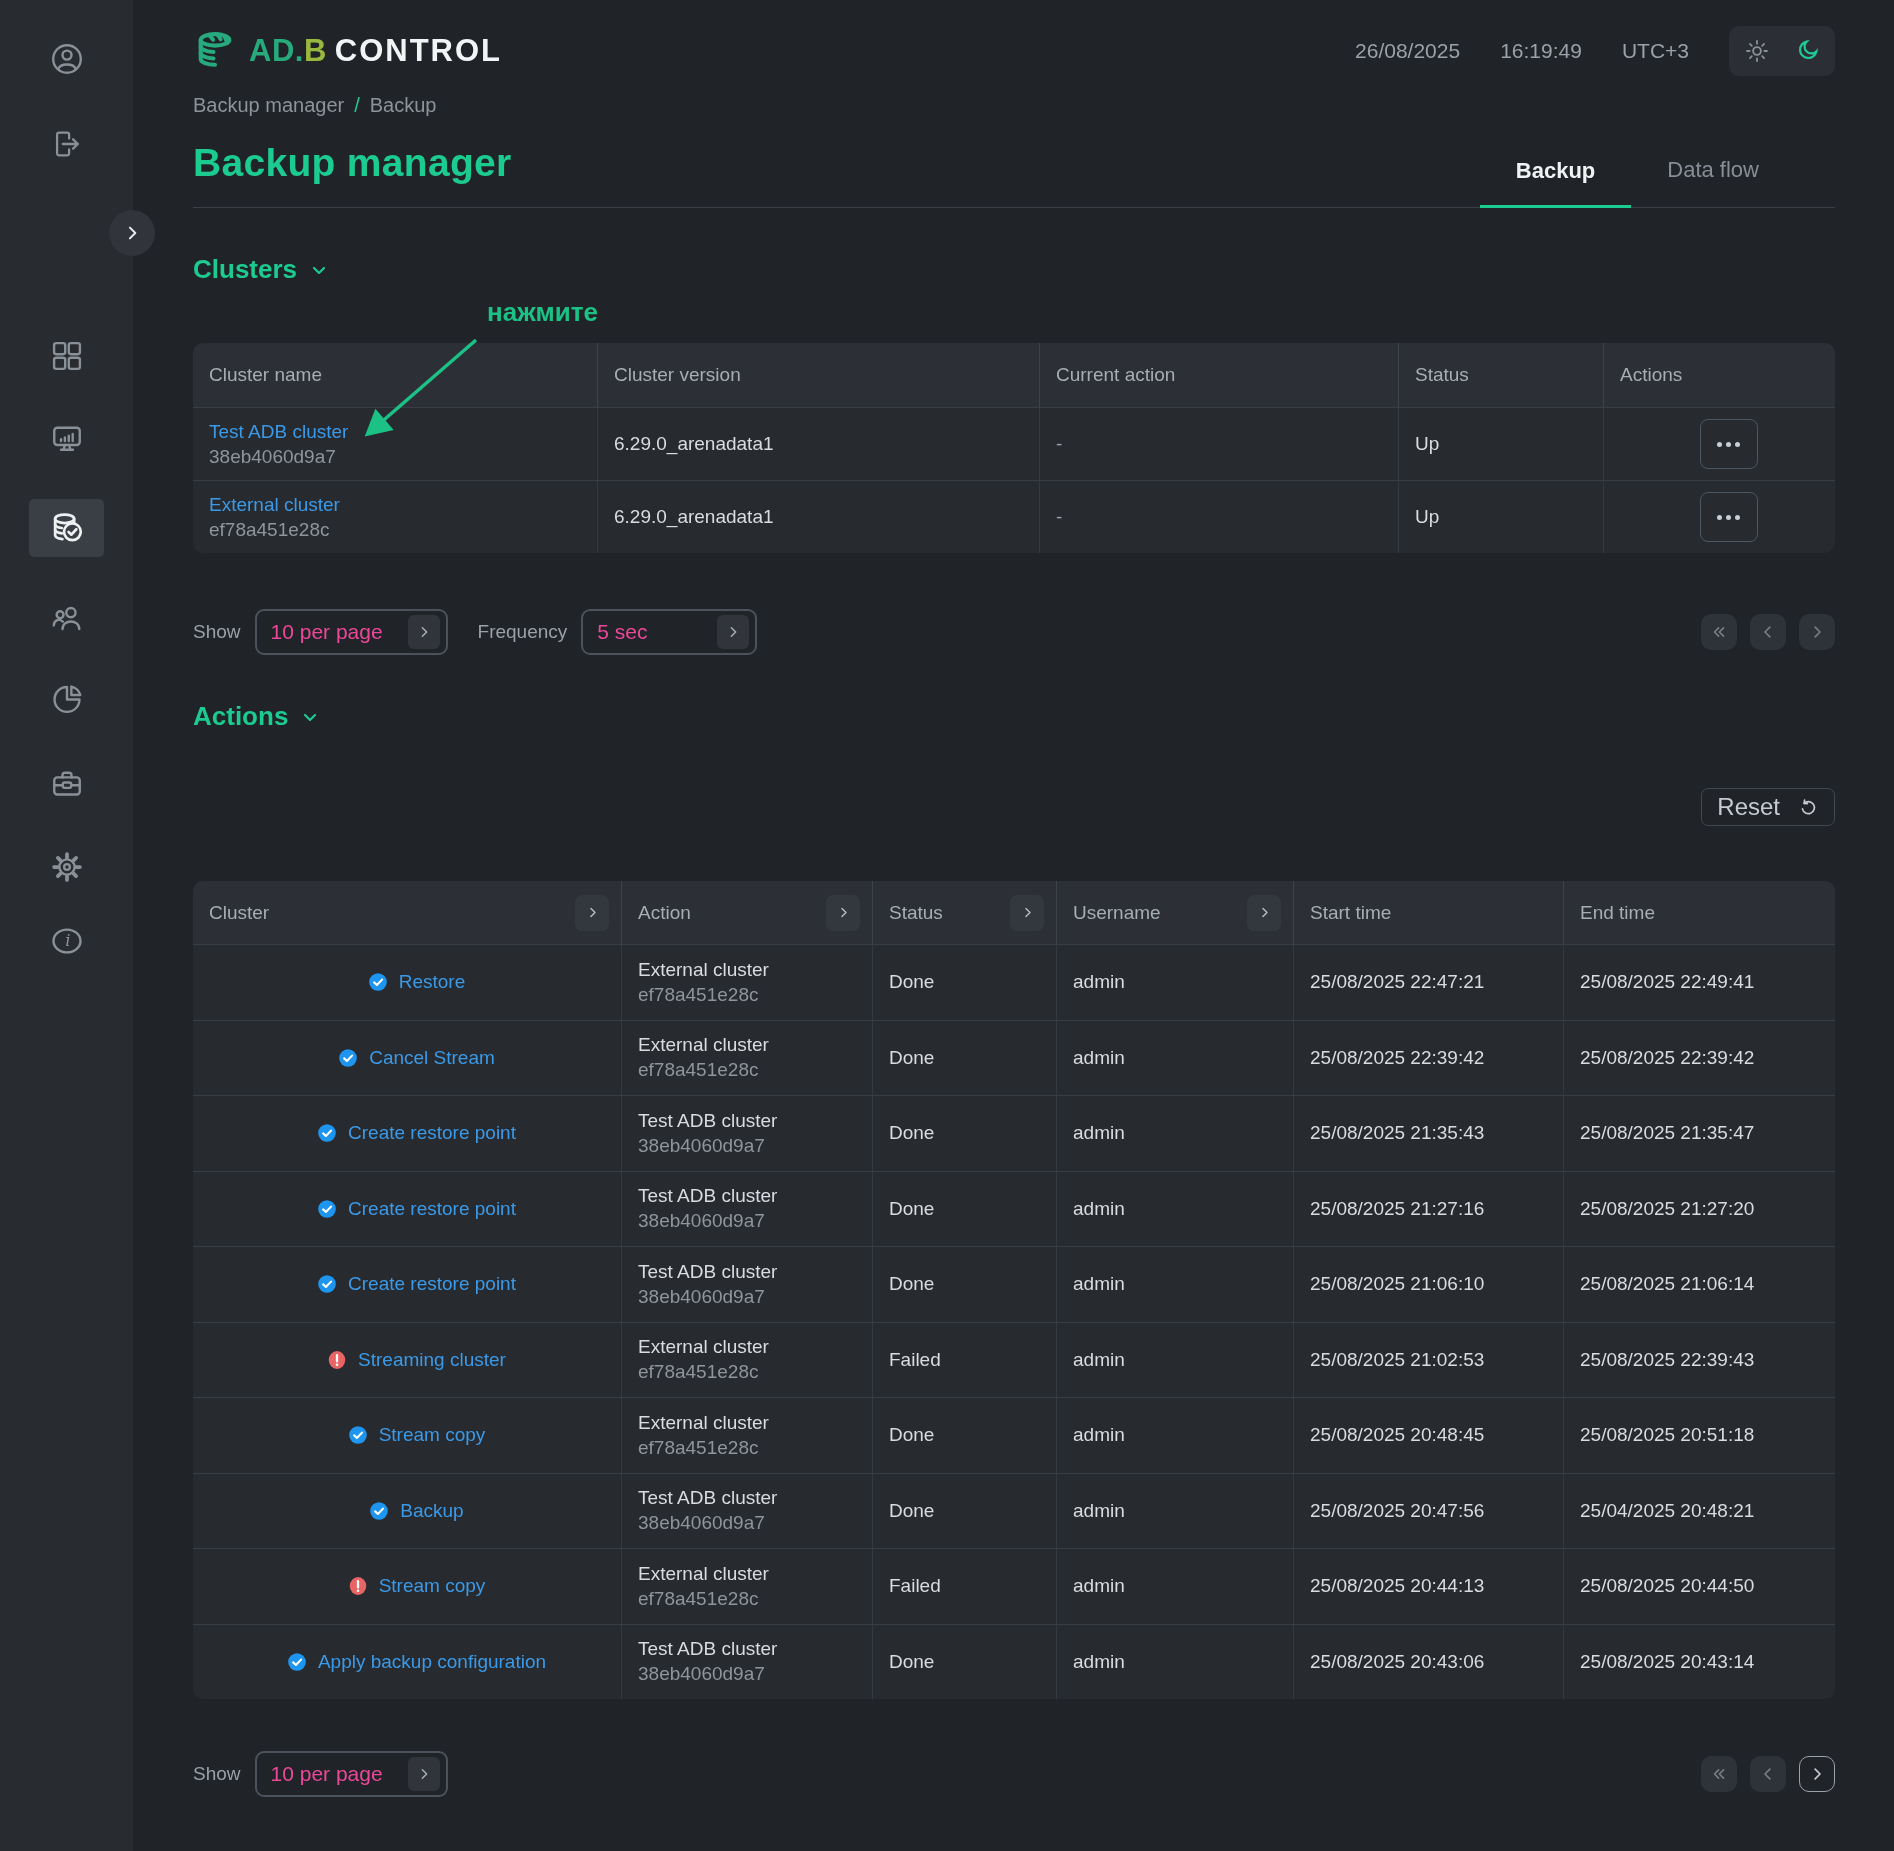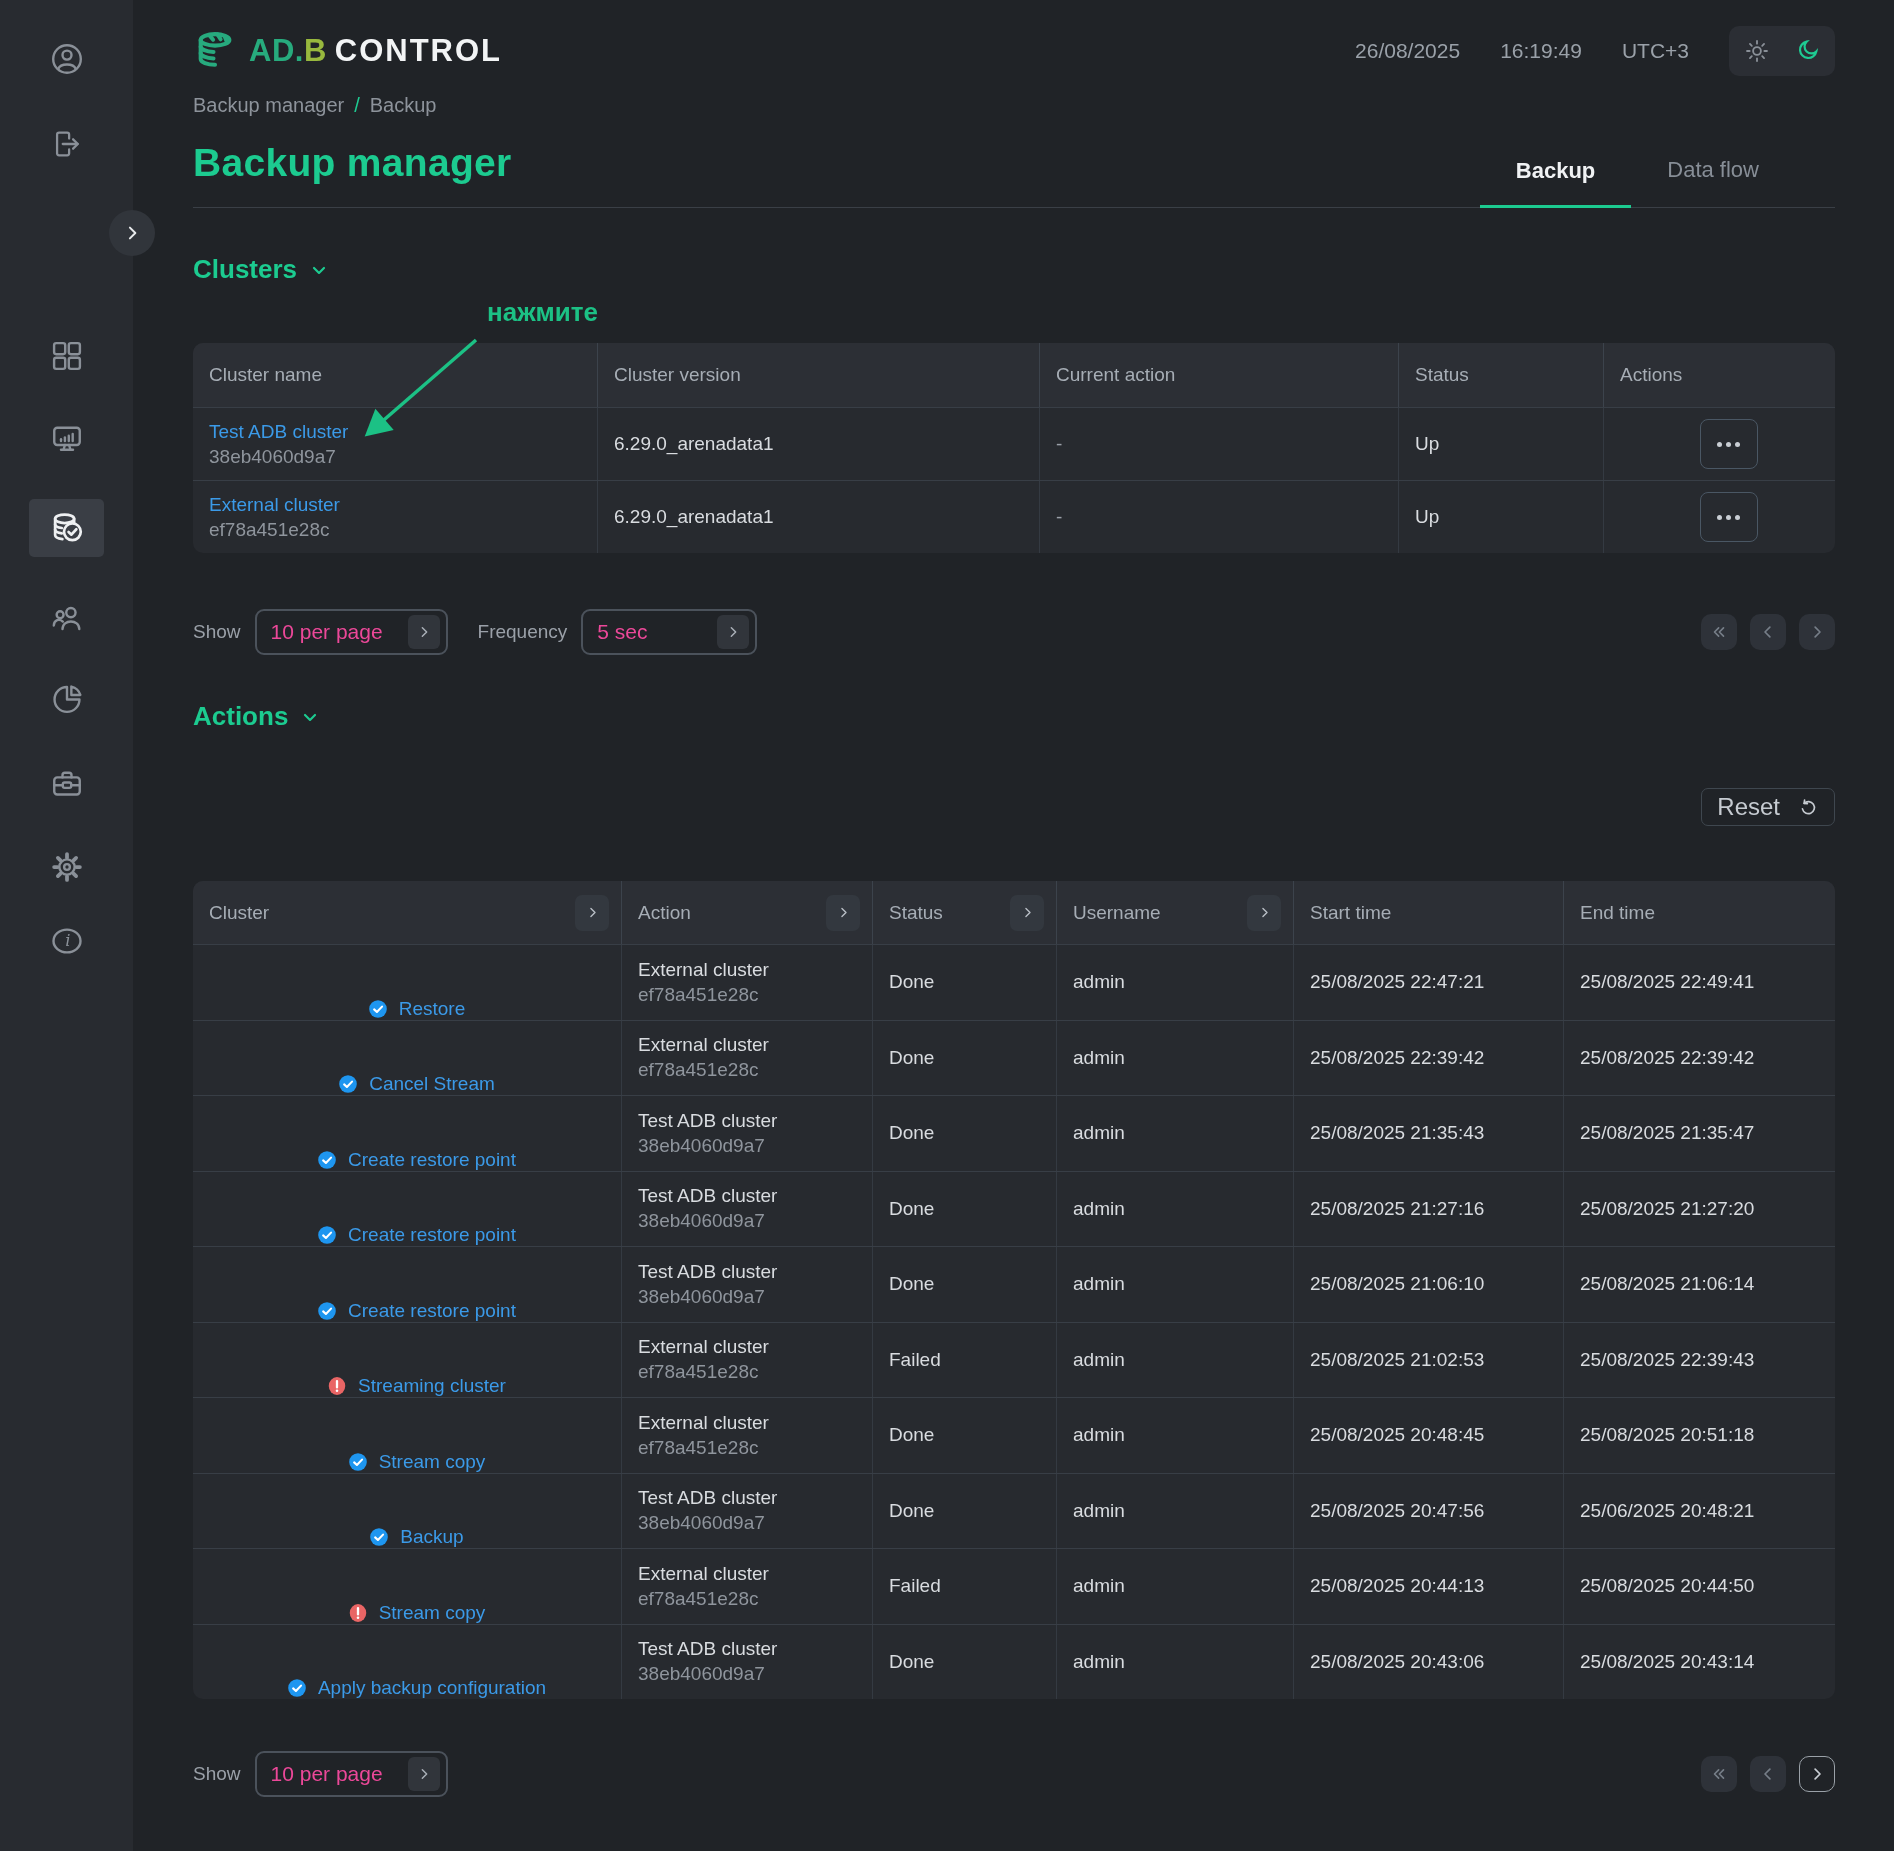--- a/index.html
+++ b/index.html
@@ -99,21 +99,21 @@
     background:transparent;color:#c6cbd1;font-size:24px}
   .reset-btn svg{stroke:#c6cbd1;fill:none;stroke-width:1.9;stroke-linecap:round;stroke-linejoin:round}
 
   
   #actions-table{margin-top:55px}
   #actions-table .thead{grid-template-columns:428px 251px 184px 237px 270px 272px;height:63px}
   #actions-table .trow{grid-template-columns:428px 251px 184px 237px 270px 272px;height:74.5px}
   #actions-table .hcell{justify-content:space-between;padding-right:12px}
   .filter-btn{width:34px;height:36px;border-radius:7px;background:#33383f;border:none;display:flex;align-items:center;justify-content:center}
   .filter-btn svg{stroke:#b9bfc6;stroke-width:2.2}
-  .action-cell{flex-direction:row !important;align-items:flex-end;gap:10px;padding-left:18px !important}
+  .action-cell{flex-direction:row !important;align-items:center;gap:10px;padding-left:18px !important}
   .st-icon{width:22px;height:22px;flex:0 0 22px}
 
   .bottom-controls{margin-top:52px;margin-bottom:28px}
 </style>
 </head>
 <body>
 
 <aside class="sidebar">
   <div class="s-item" style="top:41px">
     <span>
@@ -632,21 +632,21 @@
 
             <a class="blue-link">Backup</a>
           </div>
           <div class="cell">
             <span>Test ADB cluster</span>
             <div class="sub">38eb4060d9a7</div>
           </div>
           <div class="cell">Done</div>
           <div class="cell">admin</div>
           <div class="cell">25/08/2025 20:47:56</div>
-          <div class="cell">25/06/2025 20:48:21</div>
+          <div class="cell">25/04/2025 20:48:21</div>
         </div>
         <div class="trow failed">
           <div class="cell action-cell">
 
             <span class="st-icon failed-icon">
               <svg width="22" height="22" viewBox="0 0 24 24">
                 <ellipse cx="12" cy="12" rx="9" ry="9.8" fill="#e96565"></ellipse>
                 <line x1="12" y1="6.6" x2="12" y2="13.6" stroke="#fff" stroke-width="2.5" stroke-linecap="round"></line>
                 <circle cx="12" cy="17.2" r="1.4" fill="#fff"></circle>
               </svg>

